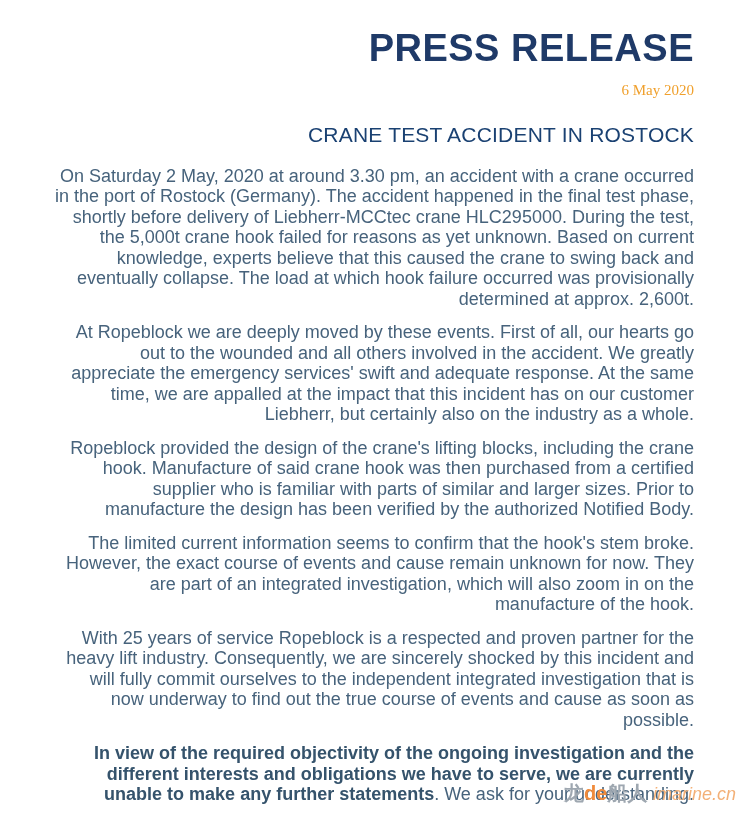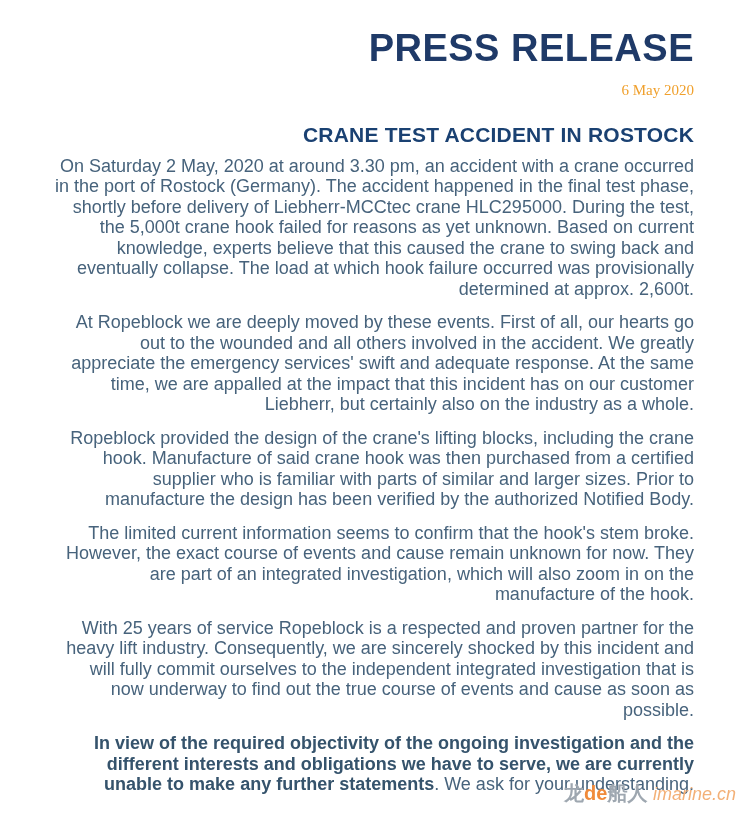--- a/index.html
+++ b/index.html
@@ -30,24 +30,24 @@
   .date {
     color: #F0A02C;
     font-size: 15px;
     font-weight: 400;
     margin-top: 11px;
     font-family: Liberation Serif, serif;
   }
   .heading {
     color: #1A4172;
     font-size: 21px;
-    font-weight: 700;
+    font-weight: 400;
     letter-spacing: 0.2px;
     margin-top: 24px;
-    margin-bottom: 9px;
+    margin-bottom: 19px;
   }
   .para {
     color: #47637C;
     font-size: 18px;
     line-height: 20.5px;
     margin: 0 0 13px 0;
   }
   .statement strong {
     font-weight: 700;
     color: #35536C;

